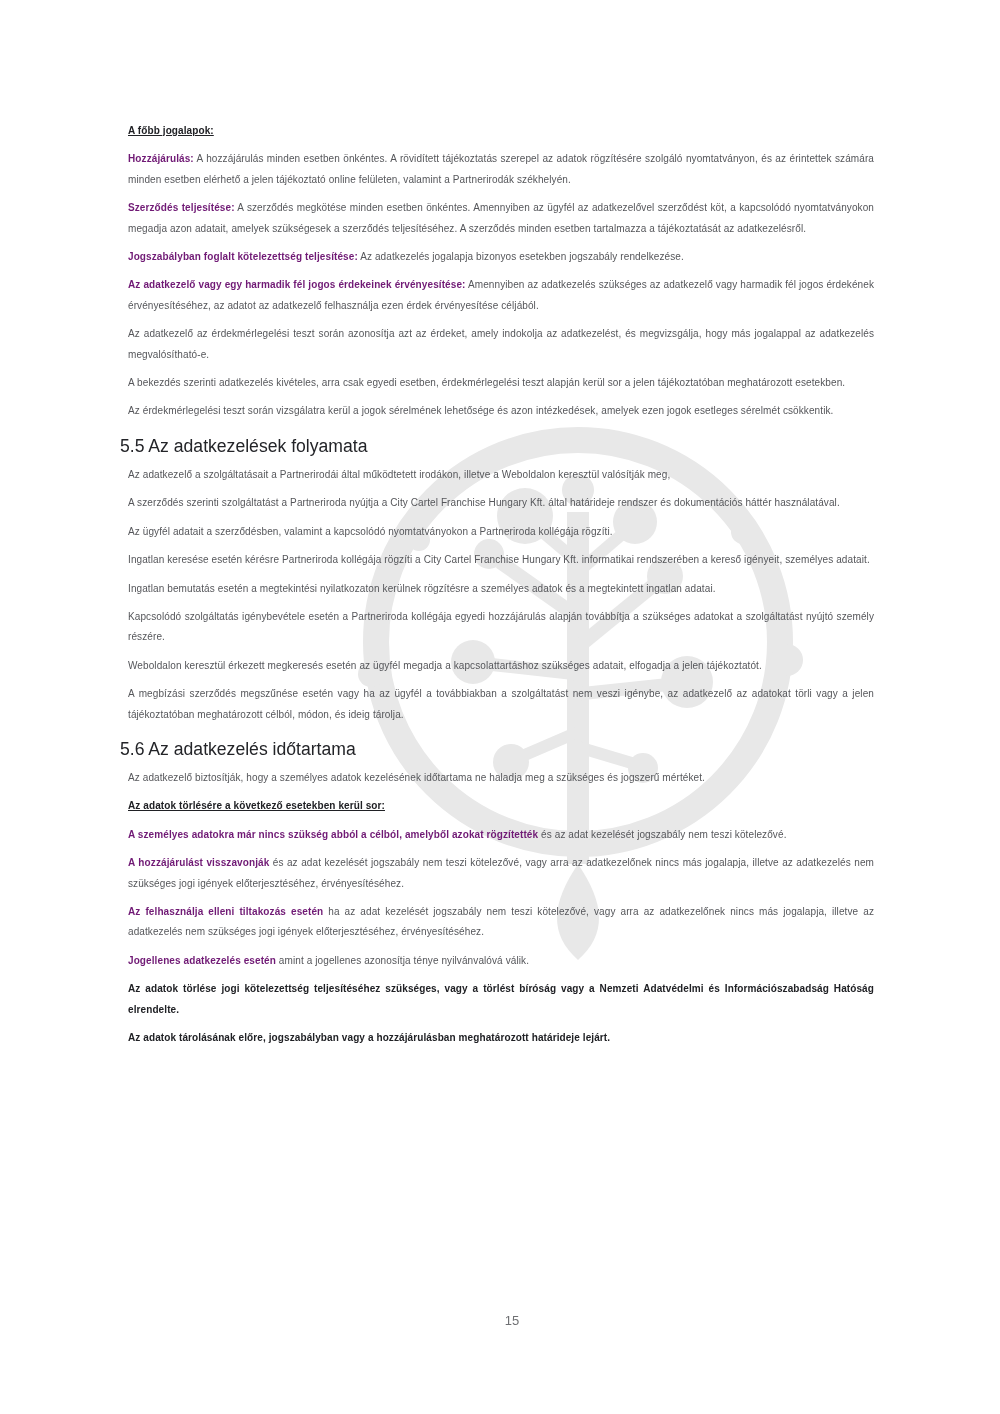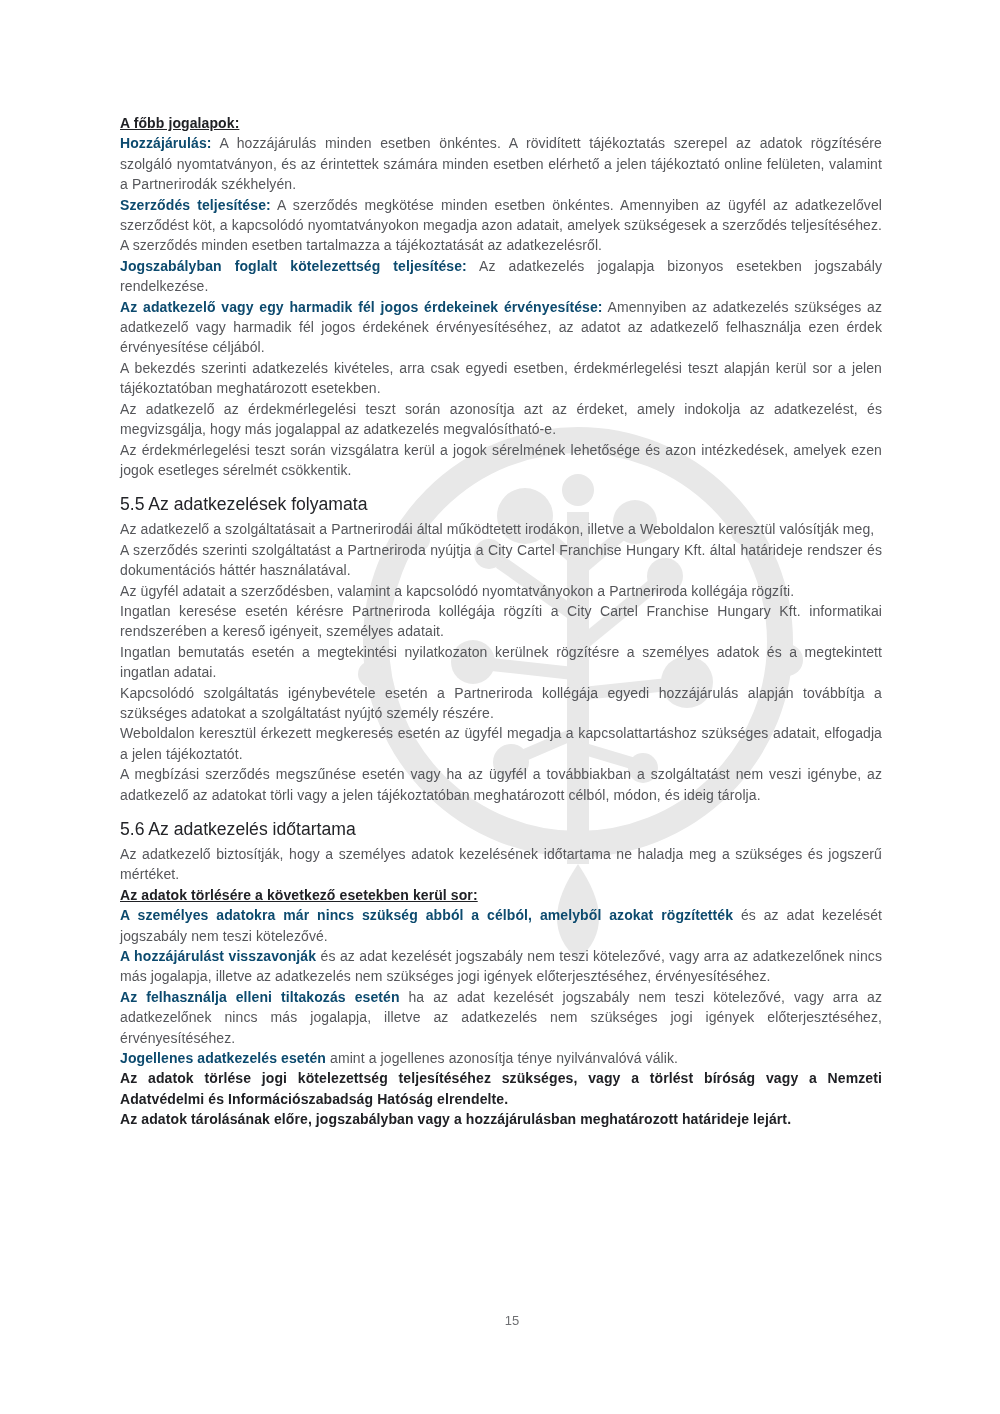--- a/index.html
+++ b/index.html
@@ -20,30 +20,30 @@
     z-index: 0;
   }
   .content {
     position: absolute;
     left: 120px;
     top: 113px;
     width: 762px;
     z-index: 1;
   }
   p.body {
-    margin: 0;
-    font-size: 14px;
+    margin: 8px;
+    font-size: 10px;
     line-height: 20.4px;
     letter-spacing: 0.1px;
     color: #55565a;
     text-align: justify;
   }
   p.body b {
     font-weight: bold;
-    color: #0c4a6e;
+    color: #701a75;
   }
   p.body.allbold { color: #202125; font-weight: bold; }
   span.u {
     font-weight: bold;
     color: #202125;
     text-decoration: underline;
   }
   h2.section {
     margin: 13px 0 4px 0;
     font-size: 17.6px;
@@ -105,23 +105,23 @@
     <p class="body"><span class="u">A főbb jogalapok:</span></p>
 
     <p class="body"><b>Hozzájárulás:</b><span> A hozzájárulás minden esetben önkéntes.  A rövidített tájékoztatás szerepel az adatok rögzítésére szolgáló nyomtatványon, és az érintettek számára minden esetben elérhető a jelen tájékoztató online felületen, valamint a Partnerirodák székhelyén.</span></p>
 
     <p class="body"><b>Szerződés teljesítése:</b><span> A szerződés megkötése minden esetben önkéntes. Amennyiben az ügyfél az adatkezelővel szerződést köt, a kapcsolódó nyomtatványokon megadja azon adatait, amelyek szükségesek a szerződés teljesítéséhez. A szerződés minden esetben tartalmazza a tájékoztatását az adatkezelésről.</span></p>
 
     <p class="body"><b>Jogszabályban foglalt kötelezettség teljesítése:</b><span> Az adatkezelés jogalapja bizonyos esetekben jogszabály rendelkezése.</span></p>
 
     <p class="body"><b>Az adatkezelő vagy egy harmadik fél jogos érdekeinek érvényesítése:</b><span> Amennyiben az adatkezelés szükséges az adatkezelő vagy harmadik fél jogos érdekének érvényesítéséhez, az adatot az adatkezelő felhasználja ezen érdek érvényesítése céljából.</span></p>
 
+    <p class="body"><span>Az adatkezelő az érdekmérlegelési teszt során azonosítja azt az érdeket, amely indokolja az adatkezelést, és megvizsgálja, hogy más jogalappal az adatkezelés megvalósítható-e.</span></p>
+
     <p class="body"><span>A bekezdés szerinti adatkezelés kivételes, arra csak egyedi esetben, érdekmérlegelési teszt alapján kerül sor a jelen tájékoztatóban meghatározott esetekben.</span></p>
-
-    <p class="body"><span>Az adatkezelő az érdekmérlegelési teszt során azonosítja azt az érdeket, amely indokolja az adatkezelést, és megvizsgálja, hogy más jogalappal az adatkezelés megvalósítható-e.</span></p>
 
     <p class="body"><span>Az érdekmérlegelési teszt során vizsgálatra kerül a jogok sérelmének lehetősége és azon intézkedések, amelyek ezen jogok esetleges sérelmét csökkentik.</span></p>
 
     <h2 class="section">5.5 Az adatkezelések folyamata</h2>
 
     <p class="body"><span>Az adatkezelő a szolgáltatásait a Partnerirodái által működtetett irodákon, illetve a Weboldalon keresztül valósítják meg,</span></p>
 
 
     <p class="body"><span>A szerződés szerinti szolgáltatást a Partneriroda nyújtja a City Cartel Franchise Hungary Kft. által határideje rendszer és dokumentációs háttér használatával.</span></p>
 

